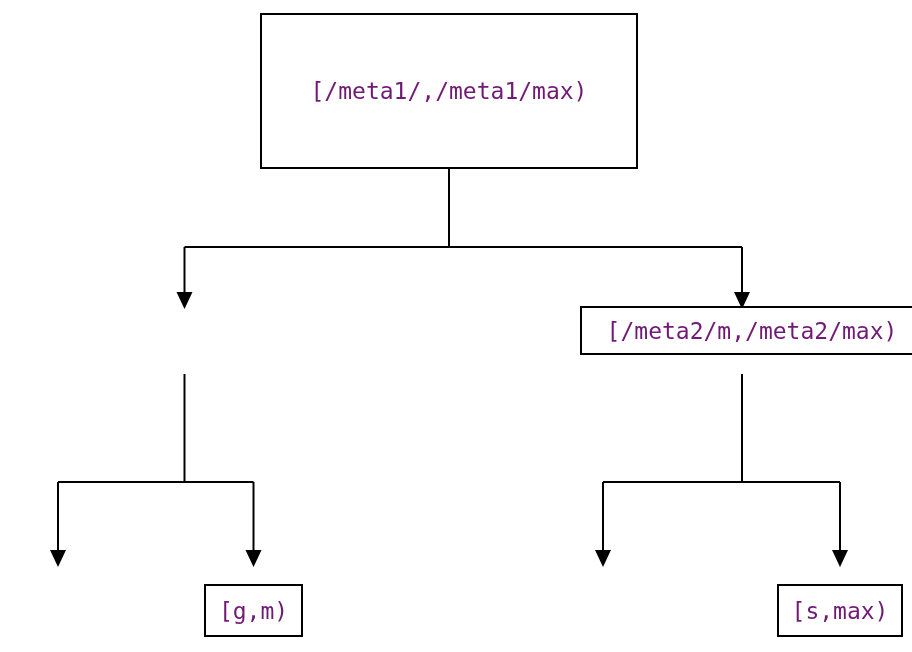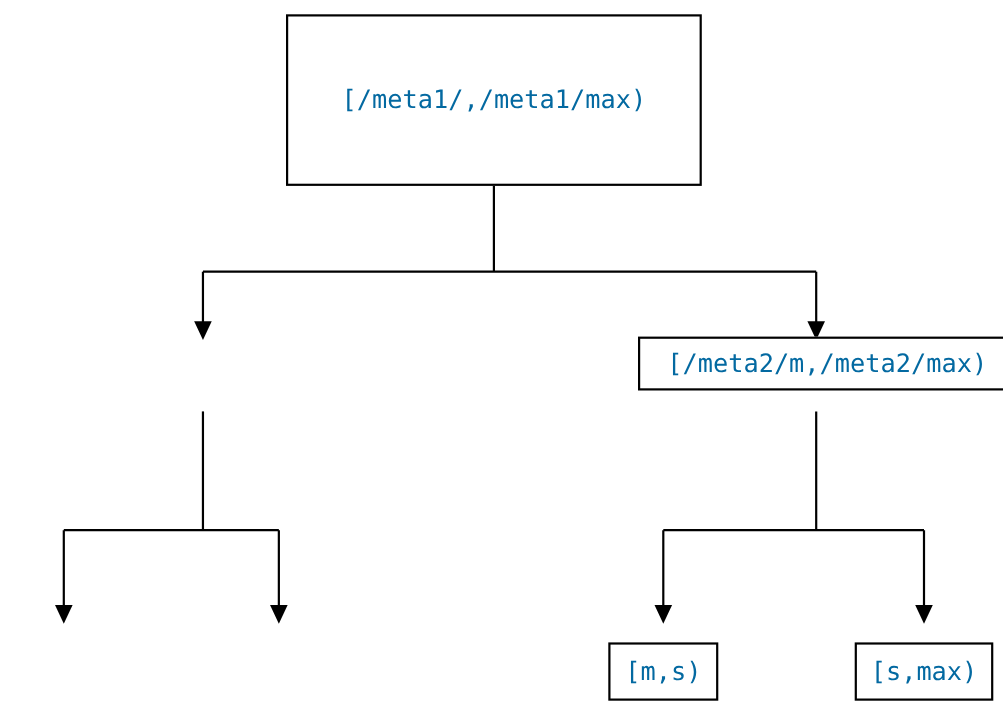--- a/index.html
+++ b/index.html
@@ -22,21 +22,21 @@
     left: 0;
     top: 0;
     width: 912px;
     height: 652px;
   }
   .node {
     position: absolute;
     box-sizing: border-box;
     border: 2px solid #000000;
     background: #ffffff;
-    color: #0369a1;
+    color: #701a75;
     display: flex;
     align-items: center;
     justify-content: center;
     font-size: 23px;
     white-space: pre;
   }
   .n-root  { left: 260px; top: 13px;  width: 378px; height: 156px; }
   .n-left  { left: 22px;  top: 325px; width: 325px; height: 49px;  }
   .n-right { left: 580px; top: 306px; width: 344px; height: 49px;  }
   .n-ag    { left: 8px;   top: 584px; width: 100px; height: 53px;  }
@@ -81,18 +81,18 @@
     <path class="arrowhead" d="M595 550 L611 550 L603 567 Z"></path>
     <path class="arrowhead" d="M832 550 L848 550 L840 567 Z"></path>
   </svg>
 
   <div class="node n-root">[/meta1/,/meta1/max)</div>
 
 
   <div class="node n-right">[/meta2/m,/meta2/max)</div>
 
 
+  <div class="node n-gm">[g,m)</div>
 
-  <div class="node n-ms">[m,s)</div>
 
   <div class="node n-smax">[s,max)</div>
 
 </div>
 
 </body></html>

